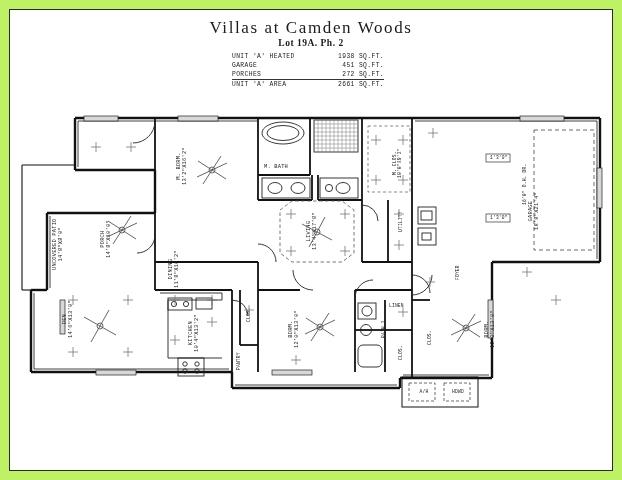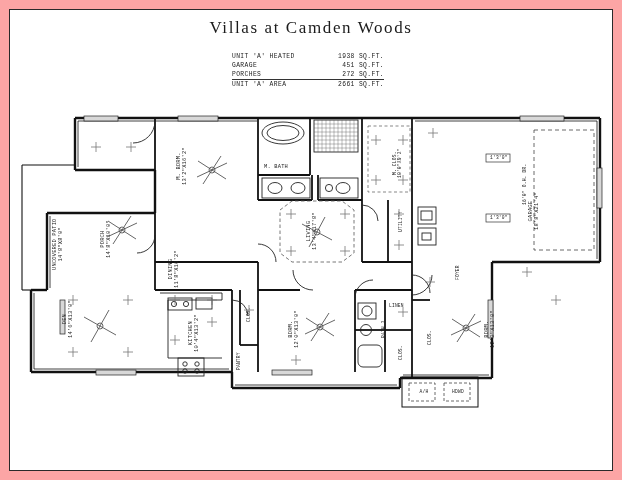--- a/index.html
+++ b/index.html
@@ -1,18 +1,18 @@
 <!DOCTYPE html>
 <html><head>
 <meta charset="utf-8">
 <style>
   html,body{margin:0;padding:0;background:#ffffff;}
   body{width:622px;height:480px;overflow:hidden;
        font-family:"Liberation Sans",sans-serif;color:#111;}
-  #sheet{position:relative;width:622px;height:480px;background:#fca5a5;box-sizing:border-box;}
+  #sheet{position:relative;width:622px;height:480px;background:#bef264;box-sizing:border-box;}
   #frame{position:absolute;left:9px;top:9px;width:604px;height:462px;
          border:1.5px solid #2a2a2a;box-sizing:border-box;background:#fff;}
 
   .t{position:absolute;white-space:nowrap;line-height:1;}
   .title{left:0;right:0;top:19px;text-align:center;font-size:17px;letter-spacing:1.6px;
          font-family:"Liberation Serif",serif;color:#1b1b1b;}
   .subtitle{left:0;right:0;top:39px;text-align:center;font-size:9.5px;letter-spacing:.5px;
             font-family:"Liberation Serif",serif;font-weight:bold;color:#1b1b1b;}
 
   
@@ -34,20 +34,21 @@
   .sz6{font-size:5.4px;}
   .ctr{text-align:center;}
 </style>
 </head>
 <body>
 
 <div id="sheet">
   <div id="frame"></div>
 
   <div class="t title">Villas at Camden Woods</div>
+  <div class="t subtitle">Lot 19A. Ph. 2</div>
 
   <div id="spec">
     <div class="row">
       <span class="lab">UNIT 'A' HEATED</span>
       <span class="val">1938 SQ.FT.</span>
     </div>
     <div class="row">
       <span class="lab">GARAGE</span>
       <span class="val">451 SQ.FT.</span>
     </div>

